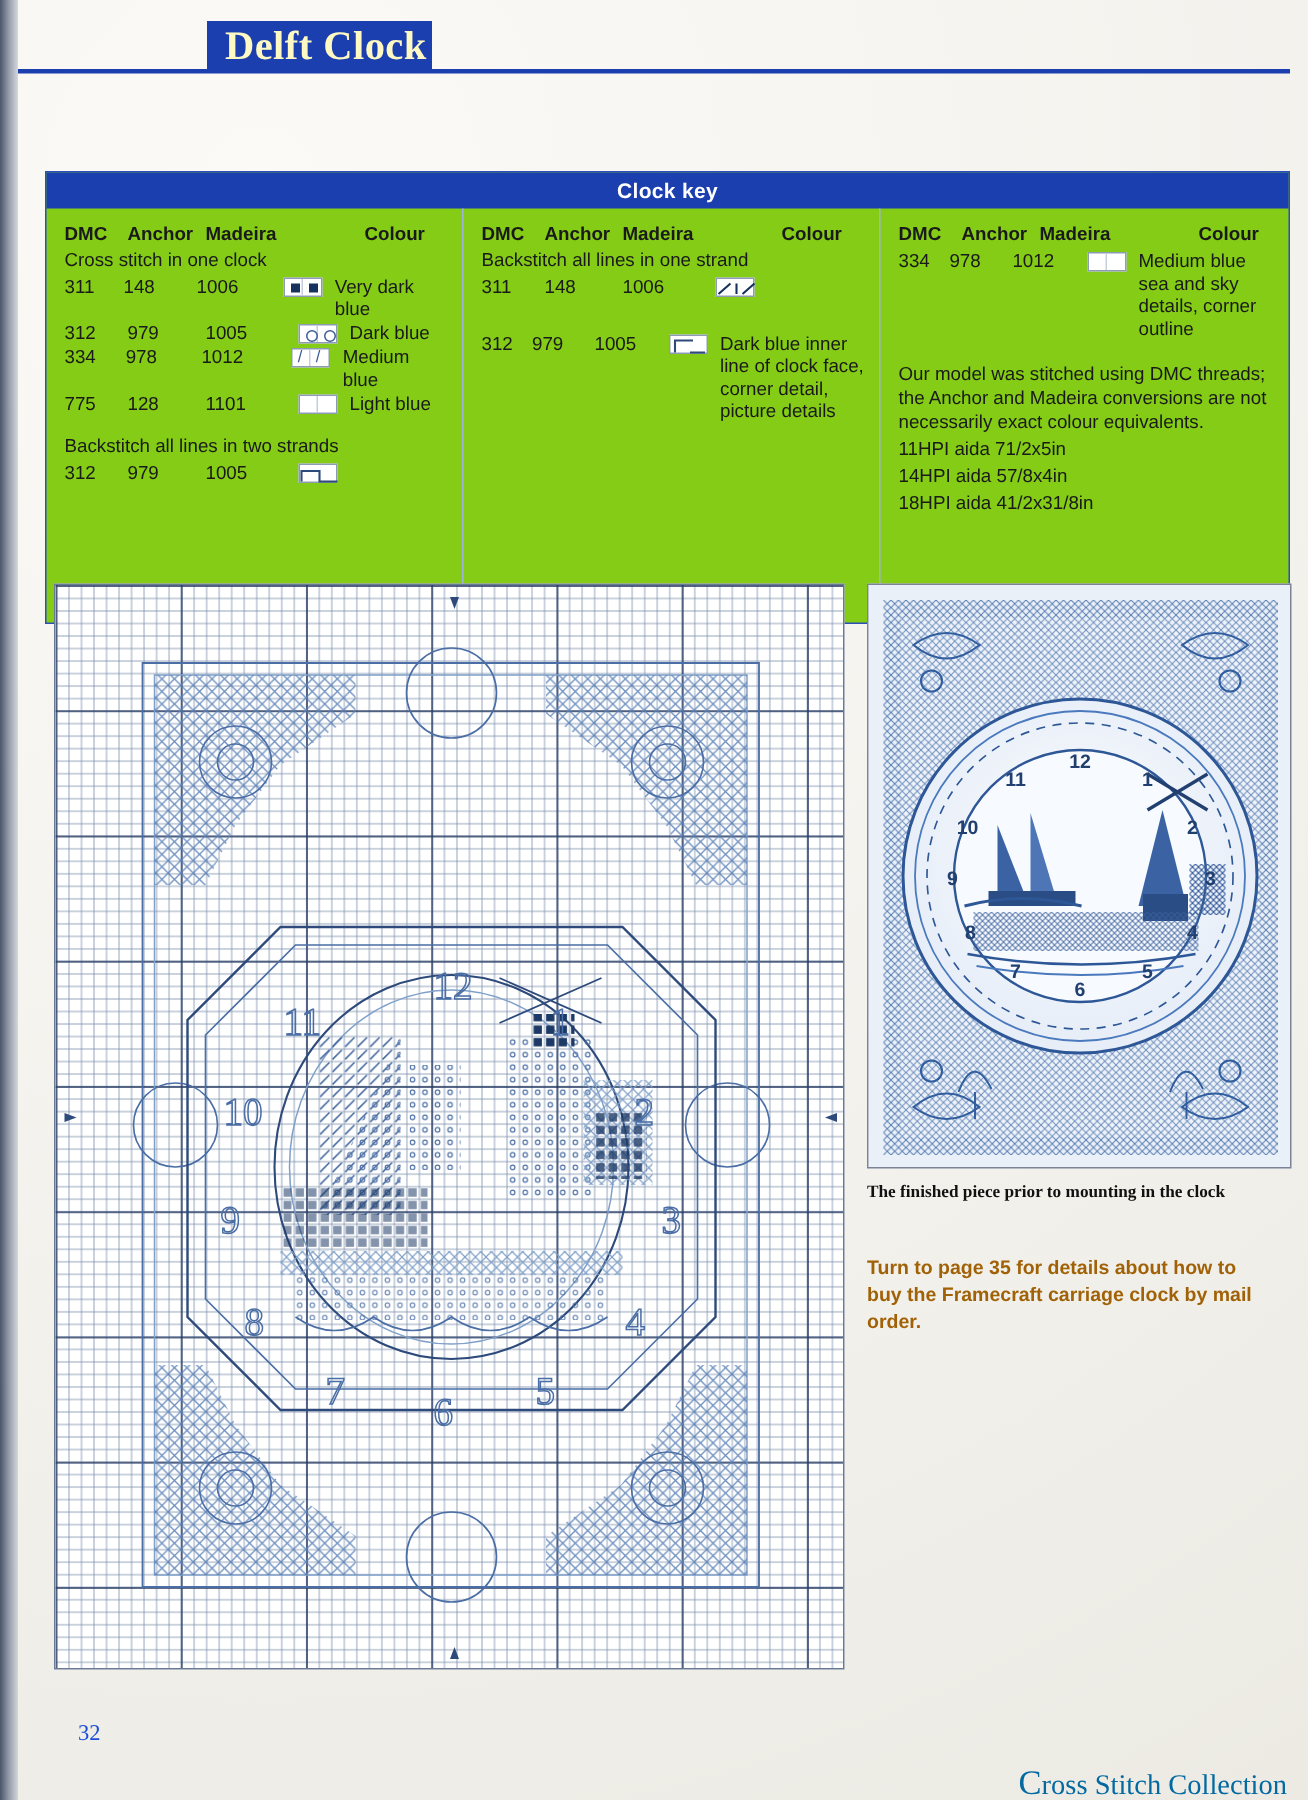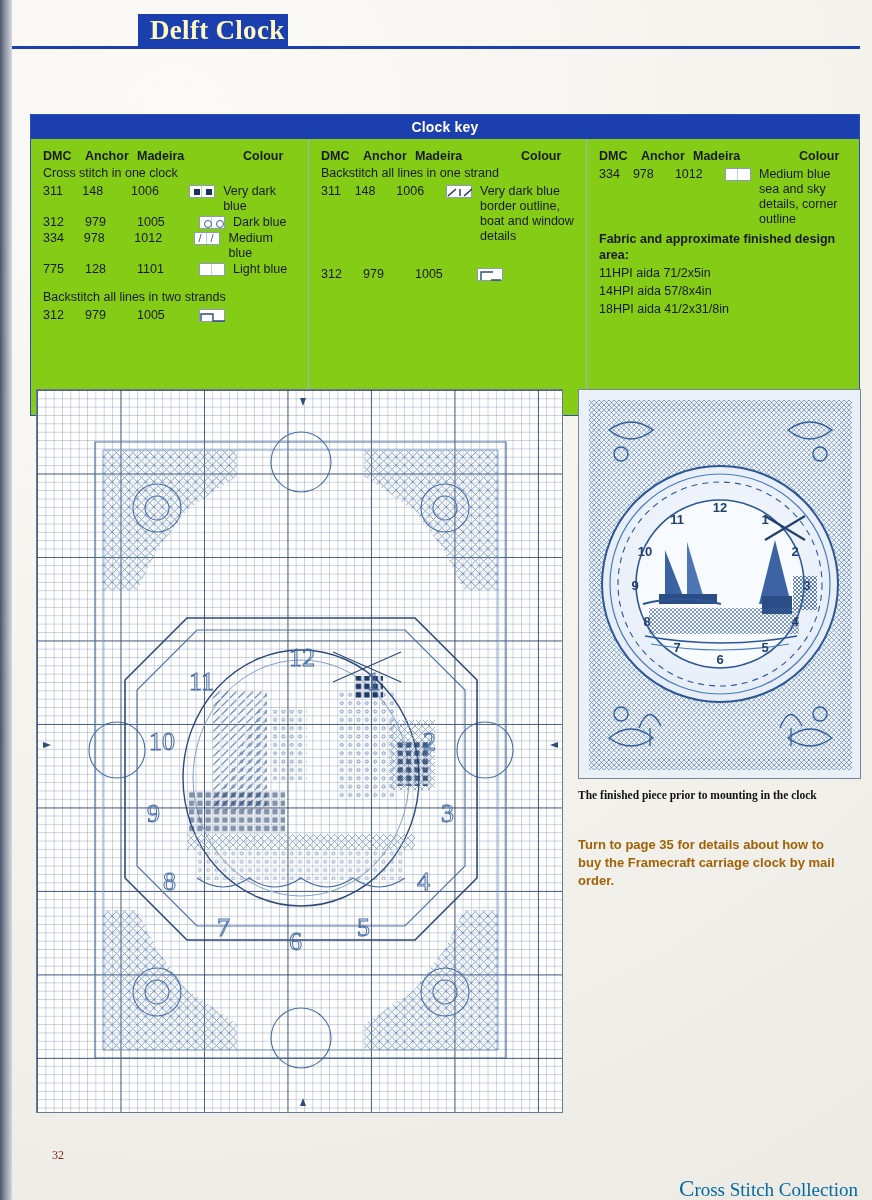--- a/index.html
+++ b/index.html
@@ -123,21 +123,21 @@
     position:absolute; left:578px; top:789px; width:290px;
     font-family:"Liberation Serif", serif; font-weight:bold; font-size:11.5px; color:#111;
   }
   .photo-note {
     position:absolute; left:578px; top:836px; width:272px;
     font-size:13px; line-height:18px; font-weight:bold; color:#a16207;
   }
 
   
   .pageno {
-    position:absolute; left:52px; top:1148px; font-size:12px; color:#7f1d1d;
+    position:absolute; left:52px; top:1148px; font-size:15px; color:#1d4ed8;
     font-family:"Liberation Serif", serif;
   }
   .foot-date {
     position:absolute; right:200px; top:1213px; font-size:10.5px; letter-spacing:.4px;
     font-family:"Liberation Sans", sans-serif; color:#1a1a1a;
   }
   .foot-logo {
     position:absolute; right:14px; top:1176px; font-family:"Liberation Serif", serif;
     font-size:19px; color:#0369a1;
   }
@@ -233,34 +233,34 @@
 
       <div class="krow">
         <span class="w-dmc">311</span>
         <span class="w-anc">148</span>
         <span class="w-mad">1006</span>
         <span class="sw bs-l">
           <svg width="26" height="13" viewBox="0 0 26 13">
               <path d="M1 10 L9 3 M13 3 L13 10 M17 10 L25 3" fill="none" stroke="#16325c" stroke-width="1.4"></path>
             </svg>
         </span>
-        <span class="lbl" style="max-width:96px;">Very dark blue border outline, boat and window details</span>
       </div>
 
       <div style="height:22px;"></div>
 
       <div class="krow">
         <span class="w-dmc">312</span>
         <span class="w-anc">979</span>
         <span class="w-mad">1005</span>
         <span class="sw bs-l">
           <svg width="26" height="13" viewBox="0 0 26 13">
               <path d="M3 11 L3 3 L15 3 M13 11 L23 11" fill="none" stroke="#2d4a7a" stroke-width="1.4"></path>
             </svg>
         </span>
+        <span class="lbl" style="max-width:96px;">Dark blue inner line of clock face, corner detail, picture details</span>
       </div>
     </div>
 
     <div class="kcol c3">
       <div class="khdr">
         <span class="w-dmc">DMC</span>
         <span class="w-anc">Anchor</span>
         <span class="w-mad">Madeira</span>
         <span class="w-col" style="margin-left:44px;">Colour</span>
       </div>
@@ -268,24 +268,22 @@
         <span class="w-dmc">334</span>
         <span class="w-anc">978</span>
         <span class="w-mad">1012</span>
         <span class="sw dot-empty">
             <i></i>
             <i></i>
           </span>
         <span class="lbl" style="max-width:90px;">Medium blue sea and sky details, corner outline</span>
       </div>
 
-
-      <div class="note" style="margin-top:4px;">
-        <b>Fabric and approximate finished design area:</b>
-      </div>
+      <div class="note" style="margin-top:14px;">Our model was stitched using DMC threads; the Anchor and Madeira conversions are not necessarily exact colour equivalents.</div>
+
       <div class="note">11HPI aida 71/2x5in</div>
       <div class="note">14HPI aida 57/8x4in</div>
       <div class="note">18HPI aida 41/2x31/8in</div>
     </div>
   </div>
 </div>
 
 <div class="chart">
   <div class="grid-fine"></div>
   <div class="grid-bold"></div>

